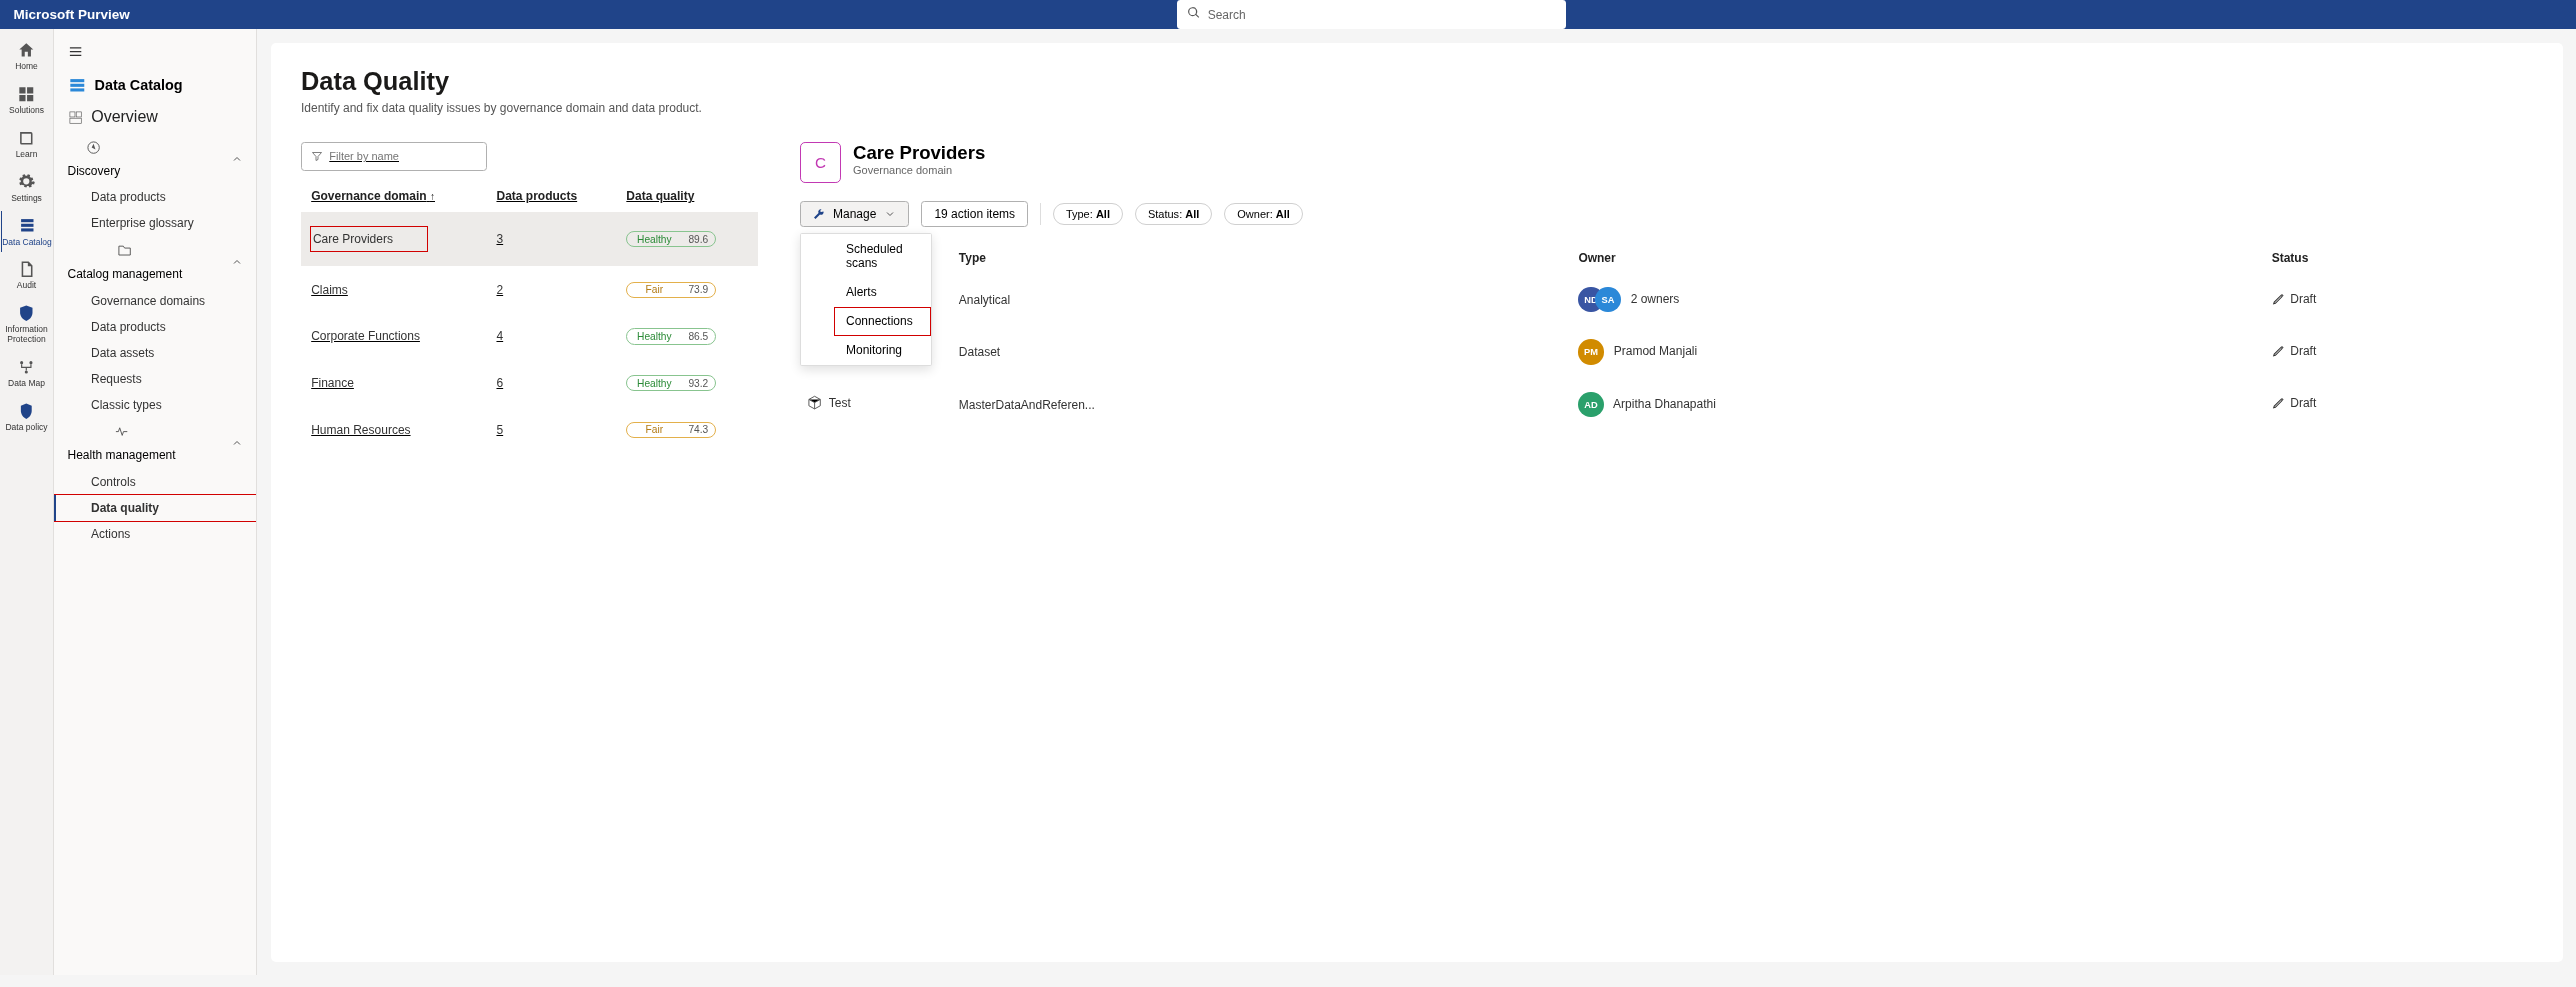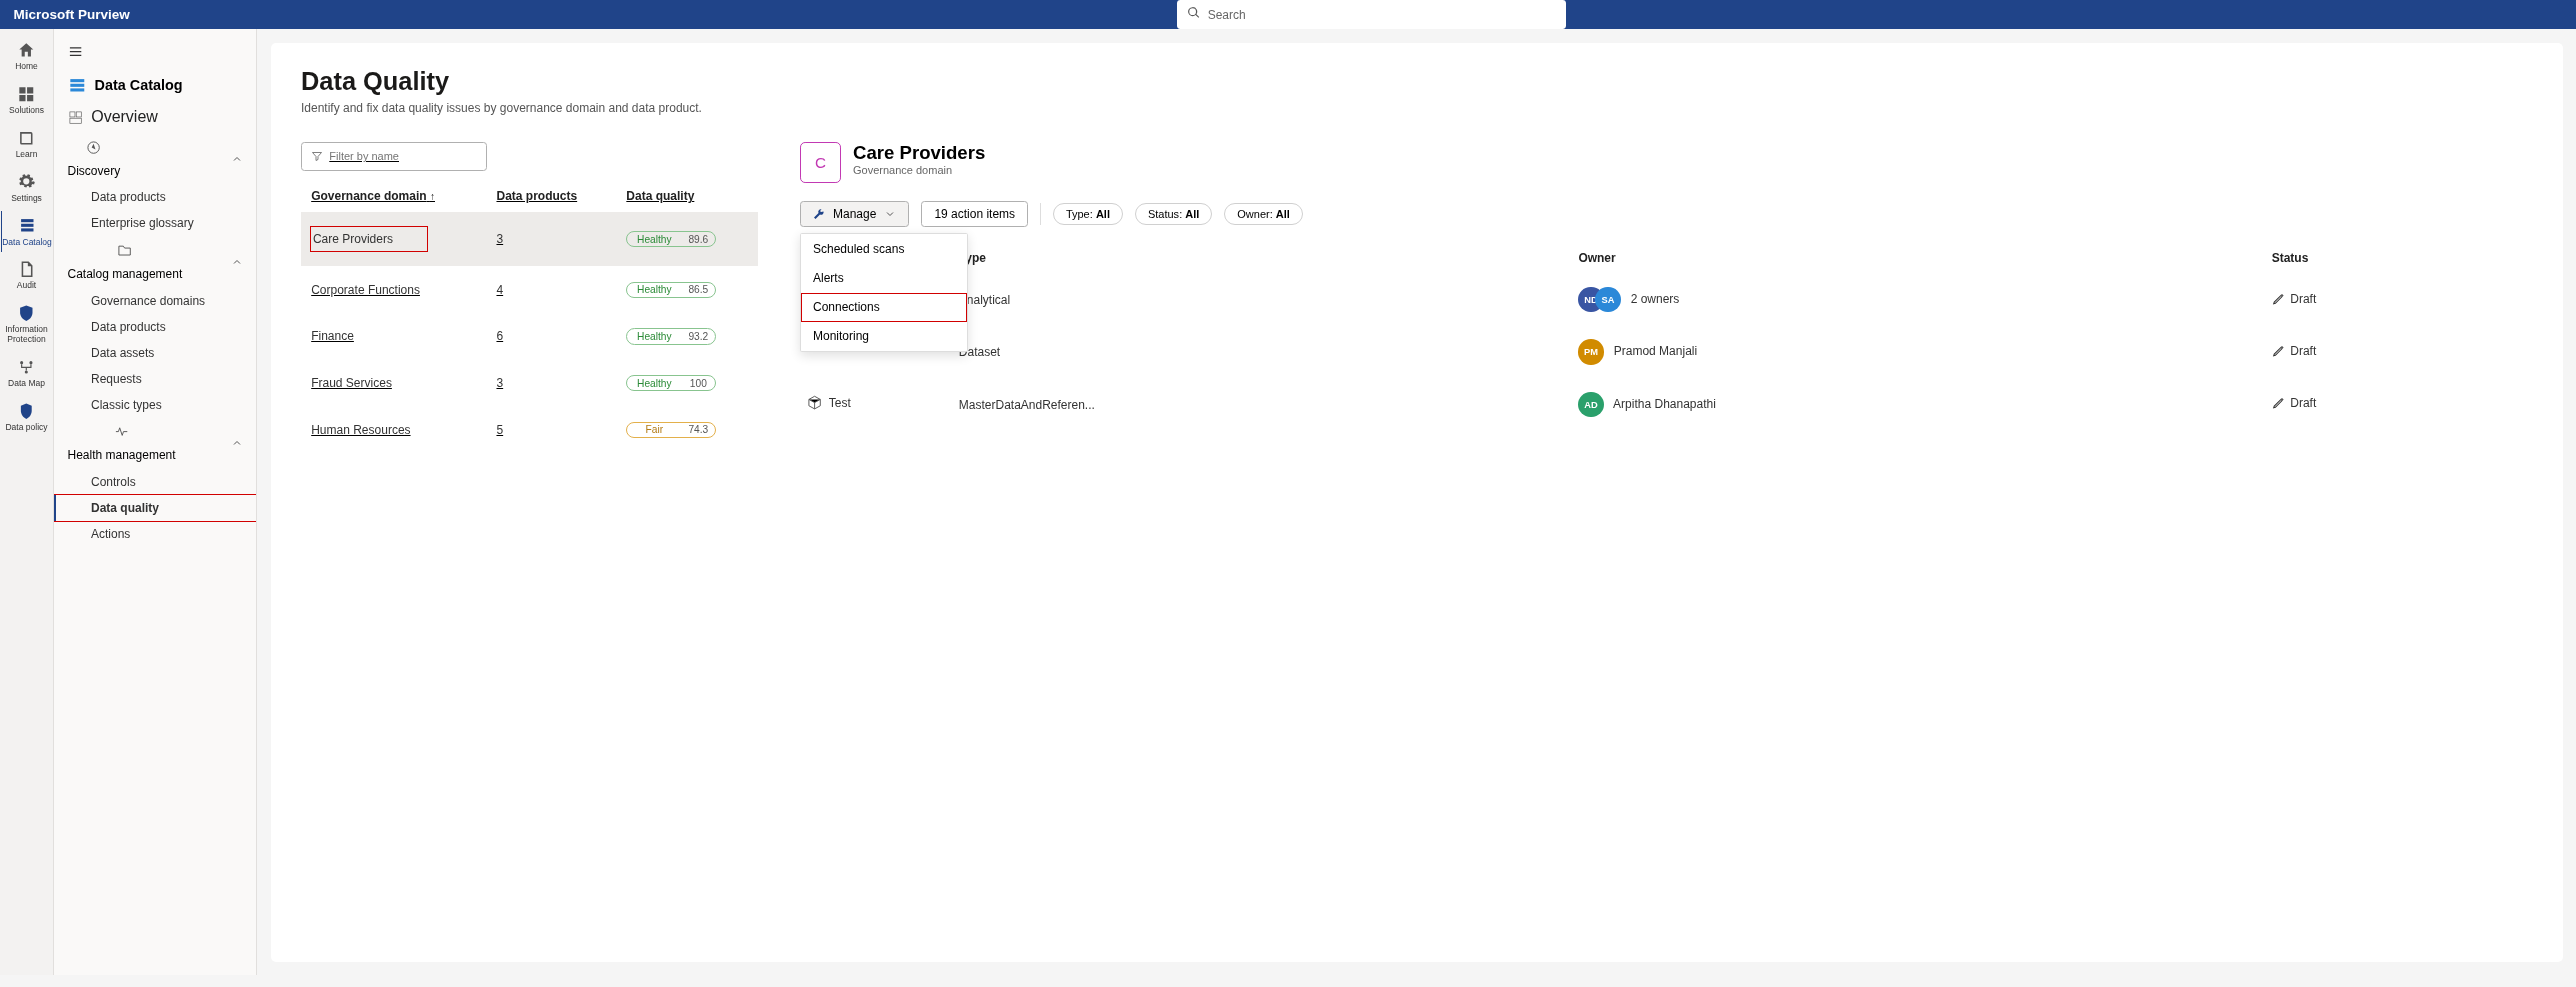--- a/index.html
+++ b/index.html
@@ -64,21 +64,21 @@
   .detail-sub{font-size:11px;color:#666;}
   .toolbar{display:flex; gap:12px; align-items:center; margin-bottom:15.2px; flex-wrap:wrap;}
   .btn{border:0.8px solid #b0b0b0; background:#fff; padding:5.1px 12px; border-radius:3.4px; font-size:12px; cursor:pointer; display:inline-flex; align-items:center; gap:5.1px;}
   .btn.manage{background:#f3f2f1;gap:8px;}
   .btn svg{width:12px;height:12px;}
   .pill{border:0.8px solid #d0d0d0; border-radius:13.5px; padding:4.2px 12px; font-size:11px; cursor:pointer;}
   .pill b{font-weight:600;}
   .divider-v{width:0.8px;height:22px;background:#ddd;}
   
   .menu{position:relative;}
-  .dropdown{position:absolute; top:32px; left:0; background:#fff; border:0.8px solid #ddd; box-shadow:0 3.4px 10.2px rgba(0,0,0,.12); border-radius:1.7px; width:168px; z-index:10;}
+  .dropdown{position:absolute; top:32px; left:0; background:#fff; border:0.8px solid #ddd; box-shadow:0 3.4px 10.2px rgba(0,0,0,.12); border-radius:1.7px; width:132px; z-index:10;padding-left:33px;}
   .dropdown .ditem{padding:7.6px 12px; font-size:12px; cursor:pointer;}
   .dropdown .ditem.hl-red{outline:1.7px solid #d10000;outline-offset:-1.7px;}
   
   table.products{width:100%;border-collapse:collapse;font-size:12px;}
   table.products th{text-align:left;font-weight:600;padding:8.5px 6.8px;color:#222;}
   table.products td{padding:13.5px 6.8px; color:#333; white-space:nowrap;}
   .cube{display:inline-block;vertical-align:middle;margin-right:6.8px;}
   .cube svg{width:15.2px;height:15.2px;}
   .circ{width:25.4px;height:25.4px;border-radius:50%;display:inline-flex;align-items:center;justify-content:center;color:#fff;font-size:9.3px;font-weight:600;vertical-align:middle;}
   .circ.nd{background:#3955a3;}
@@ -264,46 +264,46 @@
     <td><span class="hl-red" style="display:inline-block;padding:5.1px 34px 5.1px 1.7px">Care Providers</span></td>
     <td>3</td>
     <td>
       <span class="badge healthy">
                     <span class="lbl">Healthy</span>
                     <span class="num">89.6</span>
                   </span>
     </td>
               </tr>
               <tr>
+    <td>Claims</td>
+    <td>2</td>
+    <td>
+      <span class="badge fair">
+                    <span class="lbl">Fair</span>
+                    <span class="num">73.9</span>
+                  </span>
+    </td>
+              </tr>
+              <tr>
     <td>Corporate Functions</td>
     <td>4</td>
     <td>
       <span class="badge healthy">
                     <span class="lbl">Healthy</span>
                     <span class="num">86.5</span>
                   </span>
     </td>
               </tr>
               <tr>
     <td>Finance</td>
     <td>6</td>
     <td>
       <span class="badge healthy">
                     <span class="lbl">Healthy</span>
                     <span class="num">93.2</span>
-                  </span>
-    </td>
-              </tr>
-              <tr>
-    <td>Fraud Services</td>
-    <td>3</td>
-    <td>
-      <span class="badge healthy">
-                    <span class="lbl">Healthy</span>
-                    <span class="num">100</span>
                   </span>
     </td>
               </tr>
               <tr>
     <td>Human Resources</td>
     <td>5</td>
     <td>
       <span class="badge fair">
                     <span class="lbl">Fair</span>
                     <span class="num">74.3</span>

